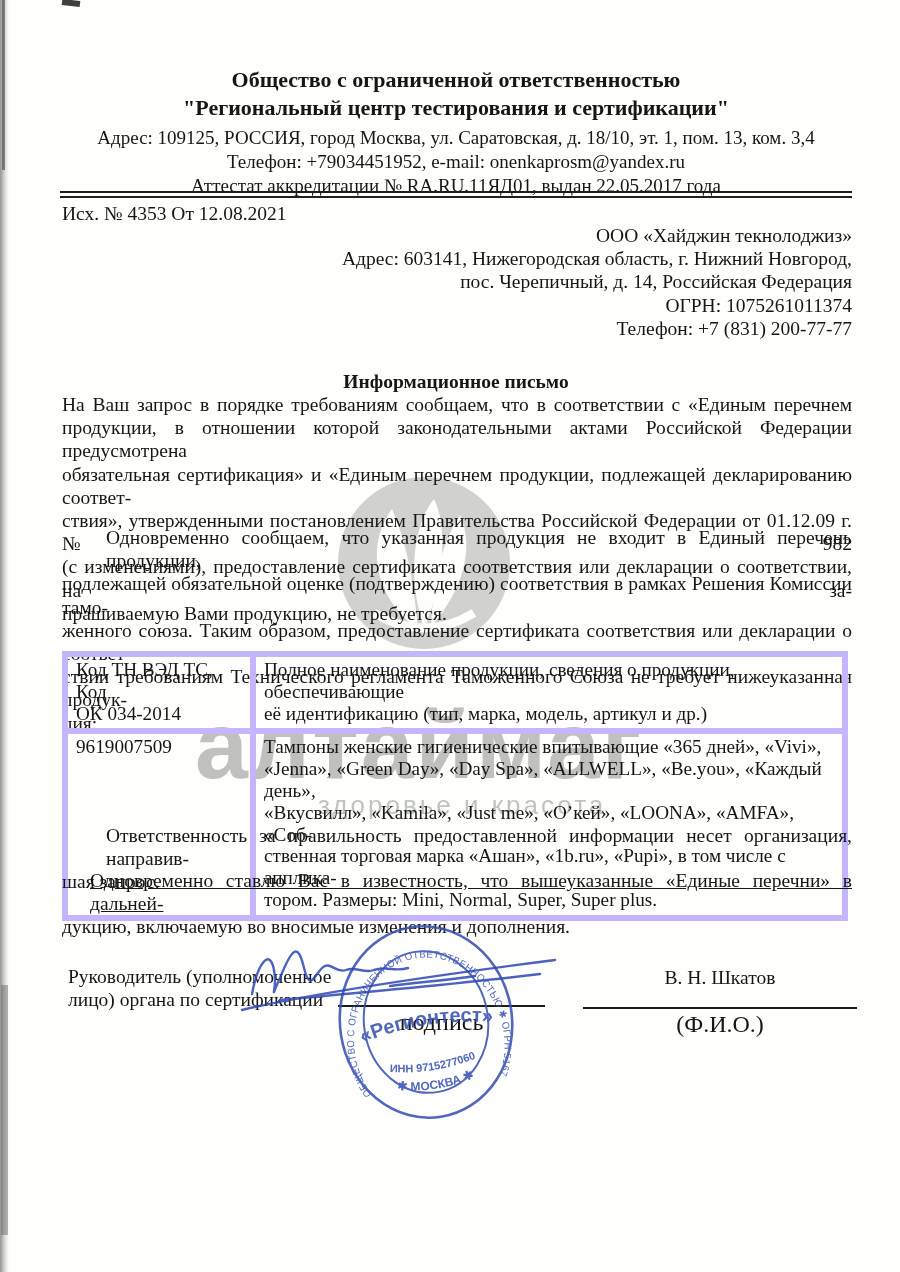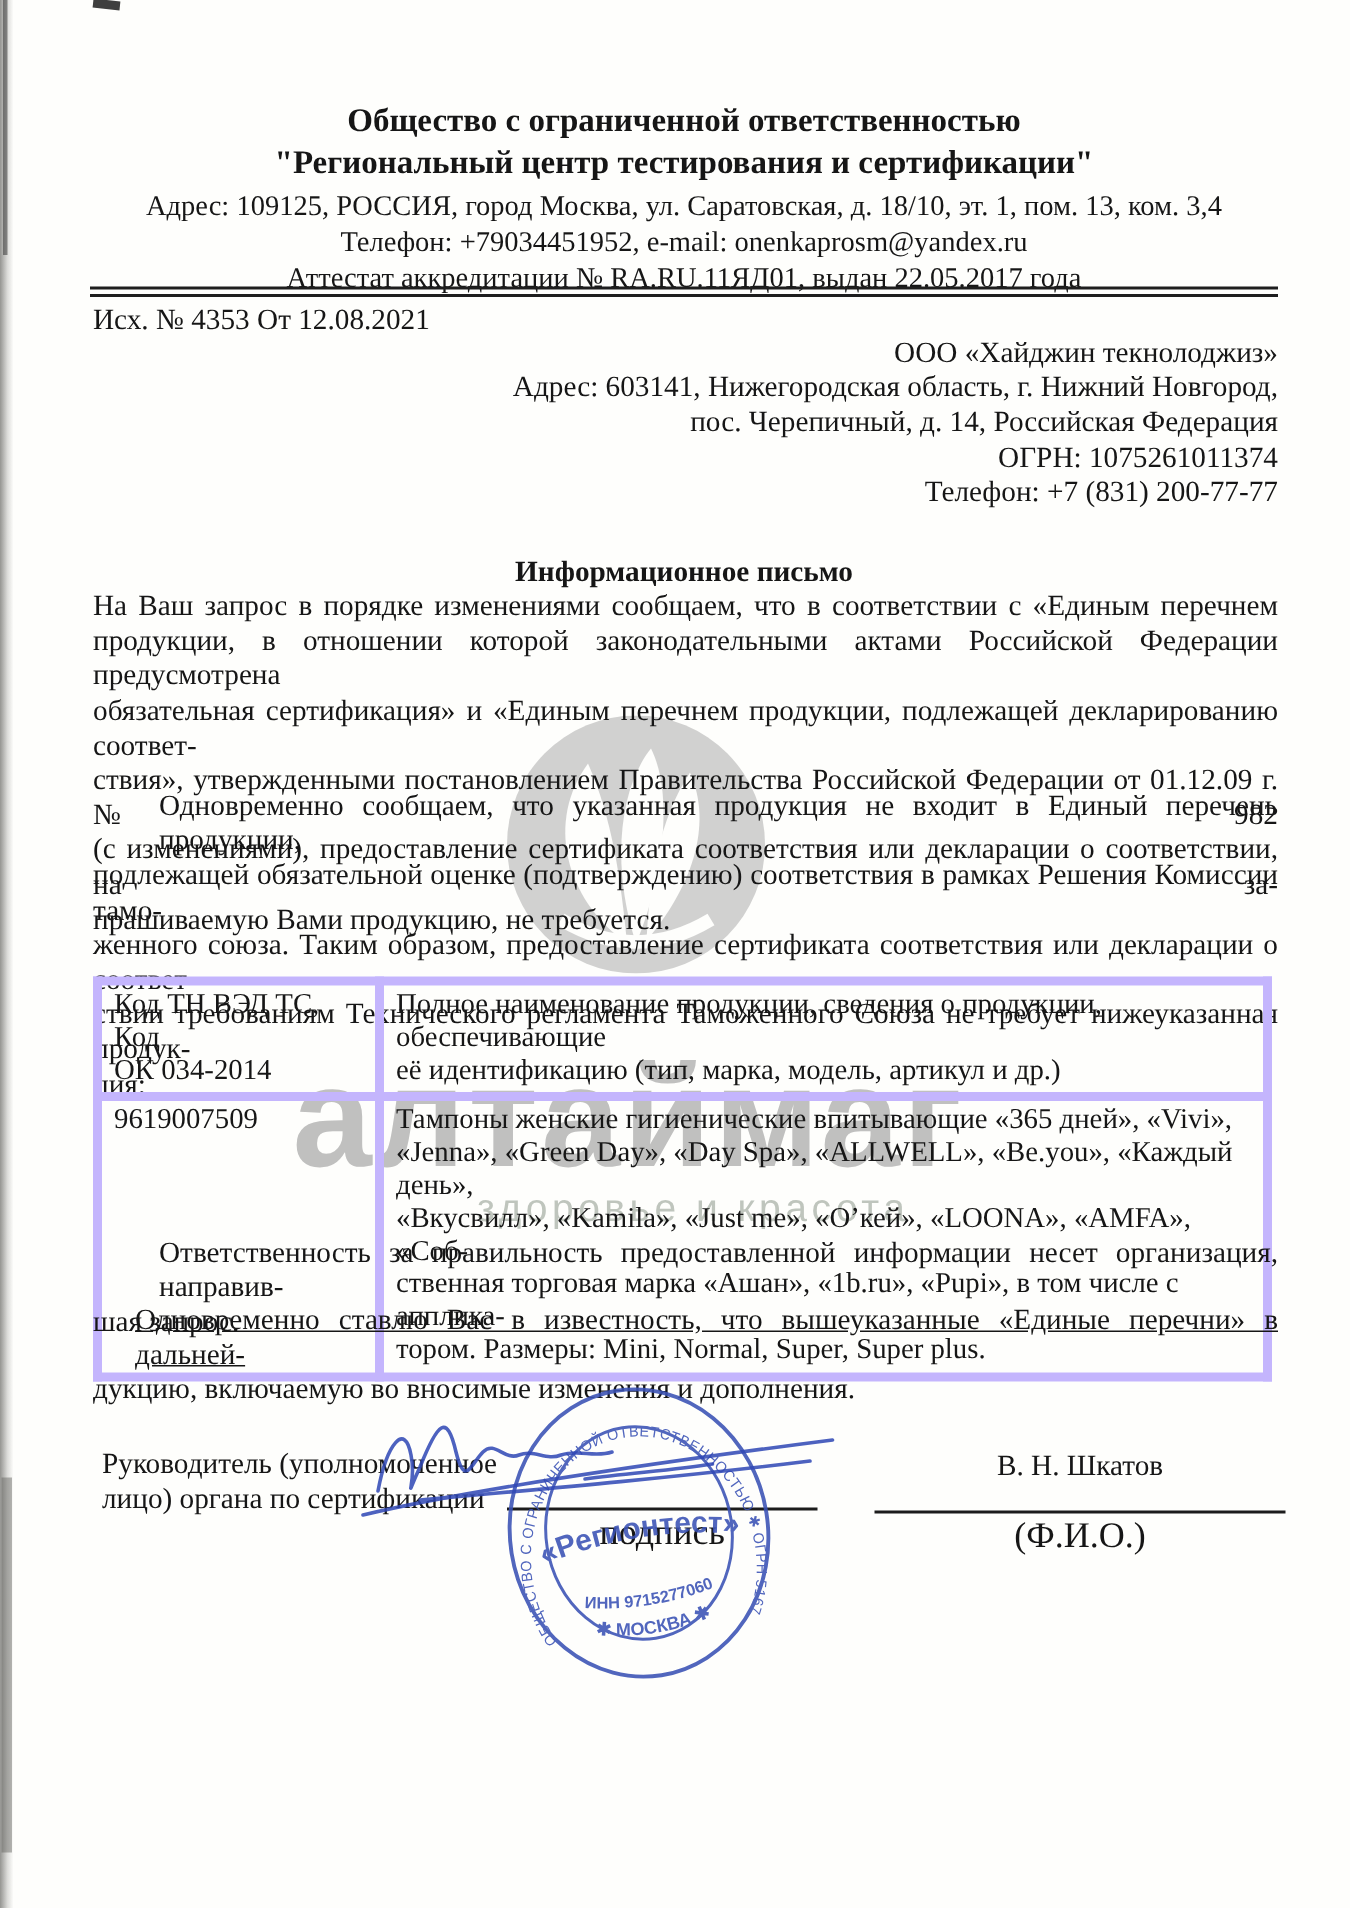--- a/index.html
+++ b/index.html
@@ -66,21 +66,21 @@
     <div>ООО «Хайджин текнолоджиз»</div>
     <div>Адрес: 603141, Нижегородская область, г. Нижний Новгород,</div>
     <div>пос. Черепичный, д. 14, Российская Федерация</div>
     <div>ОГРН: 1075261011374</div>
     <div>Телефон: +7 (831) 200-77-77</div>
   </div>
 
   <div class="abs txt b ctr z1" style="left:16px;top:370px;width:880px;">Информационное письмо</div>
 
   <div class="abs txt lines z1" style="left:62px;top:393px;width:790px;">
-    <div class="j">На Ваш запрос в порядке изменениями сообщаем, что в соответствии с «Единым перечнем</div>
+    <div class="j">На Ваш запрос в порядке требованиям сообщаем, что в соответствии с «Единым перечнем</div>
     <div class="j">продукции, в отношении которой законодательными актами Российской Федерации предусмотрена</div>
     <div class="j">обязательная сертификация» и «Единым перечнем продукции, подлежащей декларированию соответ-</div>
     <div class="j">ствия», утвержденными постановлением Правительства Российской Федерации от 01.12.09 г. № 982</div>
     <div class="j">(с изменениями), предоставление сертификата соответствия или декларации о соответствии, на за-</div>
     <div>прашиваемую Вами продукцию, не требуется.</div>
   </div>
 
   <div class="abs txt lines z1" style="left:62px;top:526px;width:790px;">
     <div class="j" style="padding-left:44px;">Одновременно сообщаем, что указанная продукция не входит в Единый перечень продукции,</div>
     <div class="j">подлежащей обязательной оценке (подтверждению) соответствия в рамках Решения Комиссии тамо-</div>

